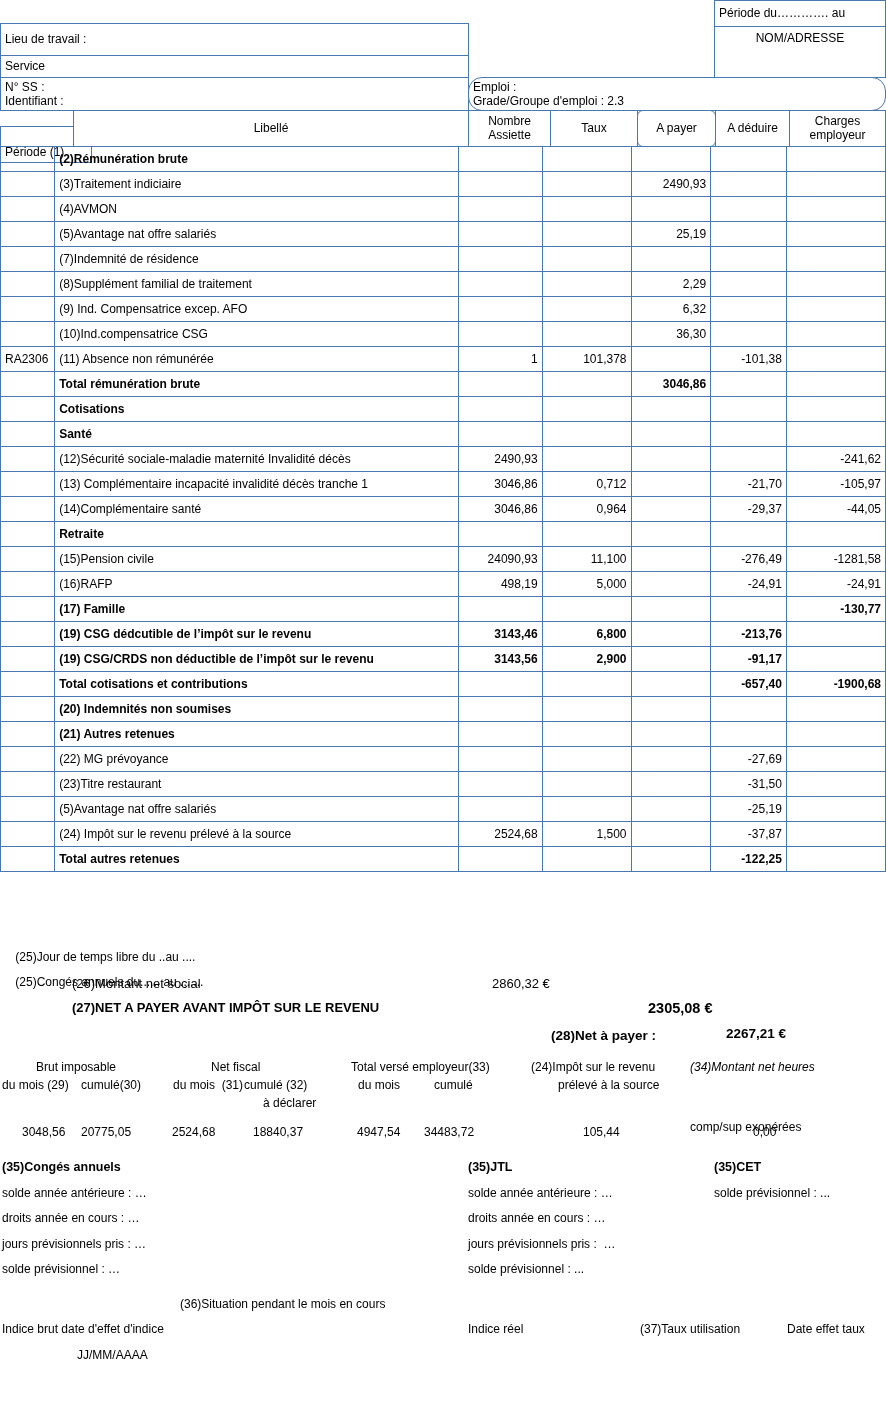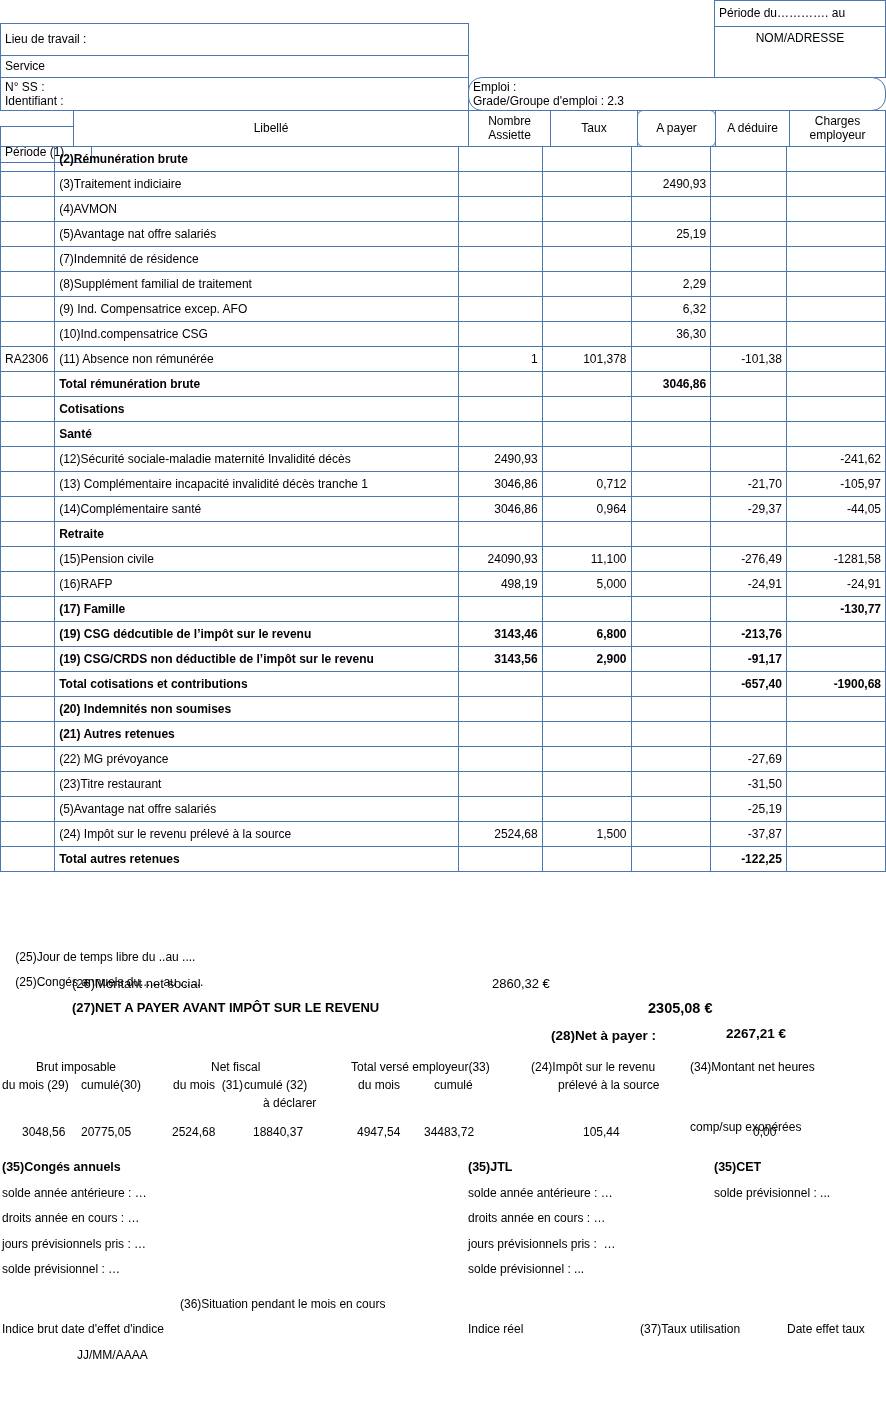--- a/index.html
+++ b/index.html
@@ -406,21 +406,21 @@
   <div class="txt b" style="left:72px; top:1000px; font-size:13px;">(27)NET A PAYER AVANT IMPÔT SUR LE REVENU</div>
   <div class="txt b" style="left:648px; top:1000px; font-size:14.5px;">2305,08 €</div>
 
   <div class="txt b" style="left:551px; top:1028px; font-size:13.5px;">(28)Net à payer :</div>
   <div class="txt b" style="left:726px; top:1026px; font-size:13.5px;">2267,21 €</div>
 
   <div class="txt" style="left:36px; top:1060px;">Brut imposable</div>
   <div class="txt" style="left:211px; top:1060px;">Net fiscal</div>
   <div class="txt" style="left:351px; top:1060px;">Total versé employeur(33)</div>
   <div class="txt" style="left:531px; top:1060px;">(24)Impôt sur le revenu</div>
-  <div class="txt" style="left:690px; top:1060px;">(34)Montant net heures</div>
+  <div class="txt" style="left:690px; top:1060px;font-style:italic;">(34)Montant net heures</div>
 
   <div class="txt" style="left:2px; top:1078px;">du mois (29)</div>
   <div class="txt" style="left:81px; top:1078px;">cumulé(30)</div>
   <div class="txt" style="left:173px; top:1078px;">du mois  (31)</div>
   <div class="txt" style="left:244px; top:1078px;">cumulé (32)</div>
   <div class="txt" style="left:358px; top:1078px;">du mois</div>
   <div class="txt" style="left:434px; top:1078px;">cumulé</div>
   <div class="txt" style="left:558px; top:1078px;">prélevé à la source</div>
   <div class="txt" style="left:690px; top:1120px;">comp/sup exonérées</div>
 

